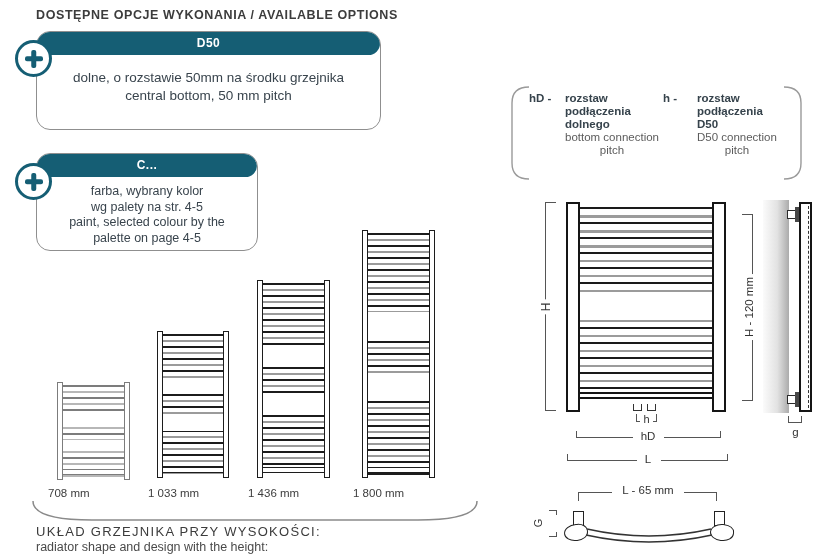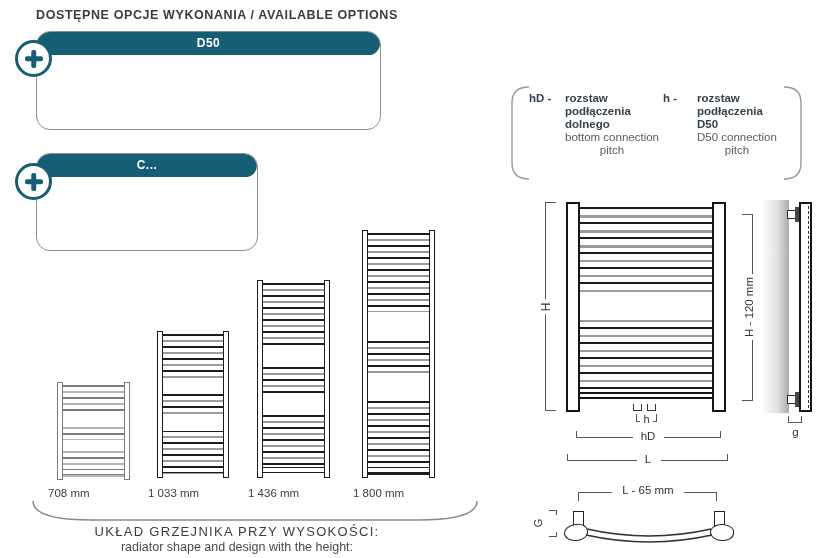--- a/index.html
+++ b/index.html
@@ -55,21 +55,21 @@
                     border-top:1.6px solid var(--ink); border-bottom:1.6px solid var(--ink); }
   #radiator-1 { left:57px;  top:382px; width:73px; height:98px;  --ink:#7c7c7c; --ink2:#b7b7b7; }
   #radiator-2 { left:157px; top:331px; width:72px; height:147px; --ink:#1c1c1c; --ink2:#9b9b9b; }
   #radiator-3 { left:257px; top:280px; width:73px; height:198px; --ink:#1c1c1c; --ink2:#9b9b9b; }
   #radiator-4 { left:362px; top:230px; width:73px; height:248px; --ink:#1c1c1c; --ink2:#9b9b9b; }
 
   .rad-label { position:absolute; top:487px; width:90px; text-align:left; font-size:11.5px; color:#3d3d3d; }
   #rad-label-1 { left:48px; } #rad-label-2 { left:148px; } #rad-label-3 { left:248px; } #rad-label-4 { left:353px; }
 
   
-  #footer-block { left:36px; top:524px; width:402px; text-align:center; }
+  #footer-block { left:36px; top:524px; width:402px; text-align:left; }
   #footer-pl { font-size:13px; letter-spacing:1.3px; color:#3c3c3c; }
   #footer-en { font-size:12.5px; color:#4a4a4a; margin-top:1px; }
 
   
   .legend-sym { font-size:11.5px; font-weight:bold; color:#36434c; }
   .legend-pl  { font-size:11.5px; font-weight:bold; color:#36434c; line-height:13px; }
   .legend-en  { font-size:11.5px; color:#5c5c5c; line-height:13px;text-align:center; }
   #legend-sym-1 { left:529px; top:92px; } #legend-pl-1 { left:565px; top:92px; } #legend-en-1 { left:565px; top:131px; }
   #legend-sym-2 { left:663px; top:92px; } #legend-pl-2 { left:697px; top:92px; } #legend-en-2 { left:697px; top:131px; }
 
@@ -151,25 +151,35 @@
 </style>
 </head>
 <body>
 
 <div id="canvas">
 
   <div id="page-title" class="abs">DOSTĘPNE OPCJE WYKONANIA / AVAILABLE OPTIONS</div>
 
   <div id="option-card-1" class="abs option-card">
     <div class="option-header">D50</div>
+    <div class="option-body">
+      <div>dolne, o rozstawie 50mm na środku grzejnika</div>
+      <div>central bottom, 50 mm pitch</div>
+    </div>
   </div>
   <div id="plus-icon-1" class="abs plus-icon"></div>
 
   <div id="option-card-2" class="abs option-card">
     <div class="option-header">C...</div>
+    <div class="option-body">
+      <div>farba, wybrany kolor</div>
+      <div>wg palety na str. 4-5</div>
+      <div>paint, selected colour by the</div>
+      <div>palette on page 4-5</div>
+    </div>
   </div>
   <div id="plus-icon-2" class="abs plus-icon"></div>
 
   <div id="radiator-1" class="radiator">
     <div class="rungs"></div>
     <div class="gap1"></div>
       <div class="gap2"></div>
       <div class="bbar"></div>
     <div class="col l"></div>
     <div class="col r"></div>

